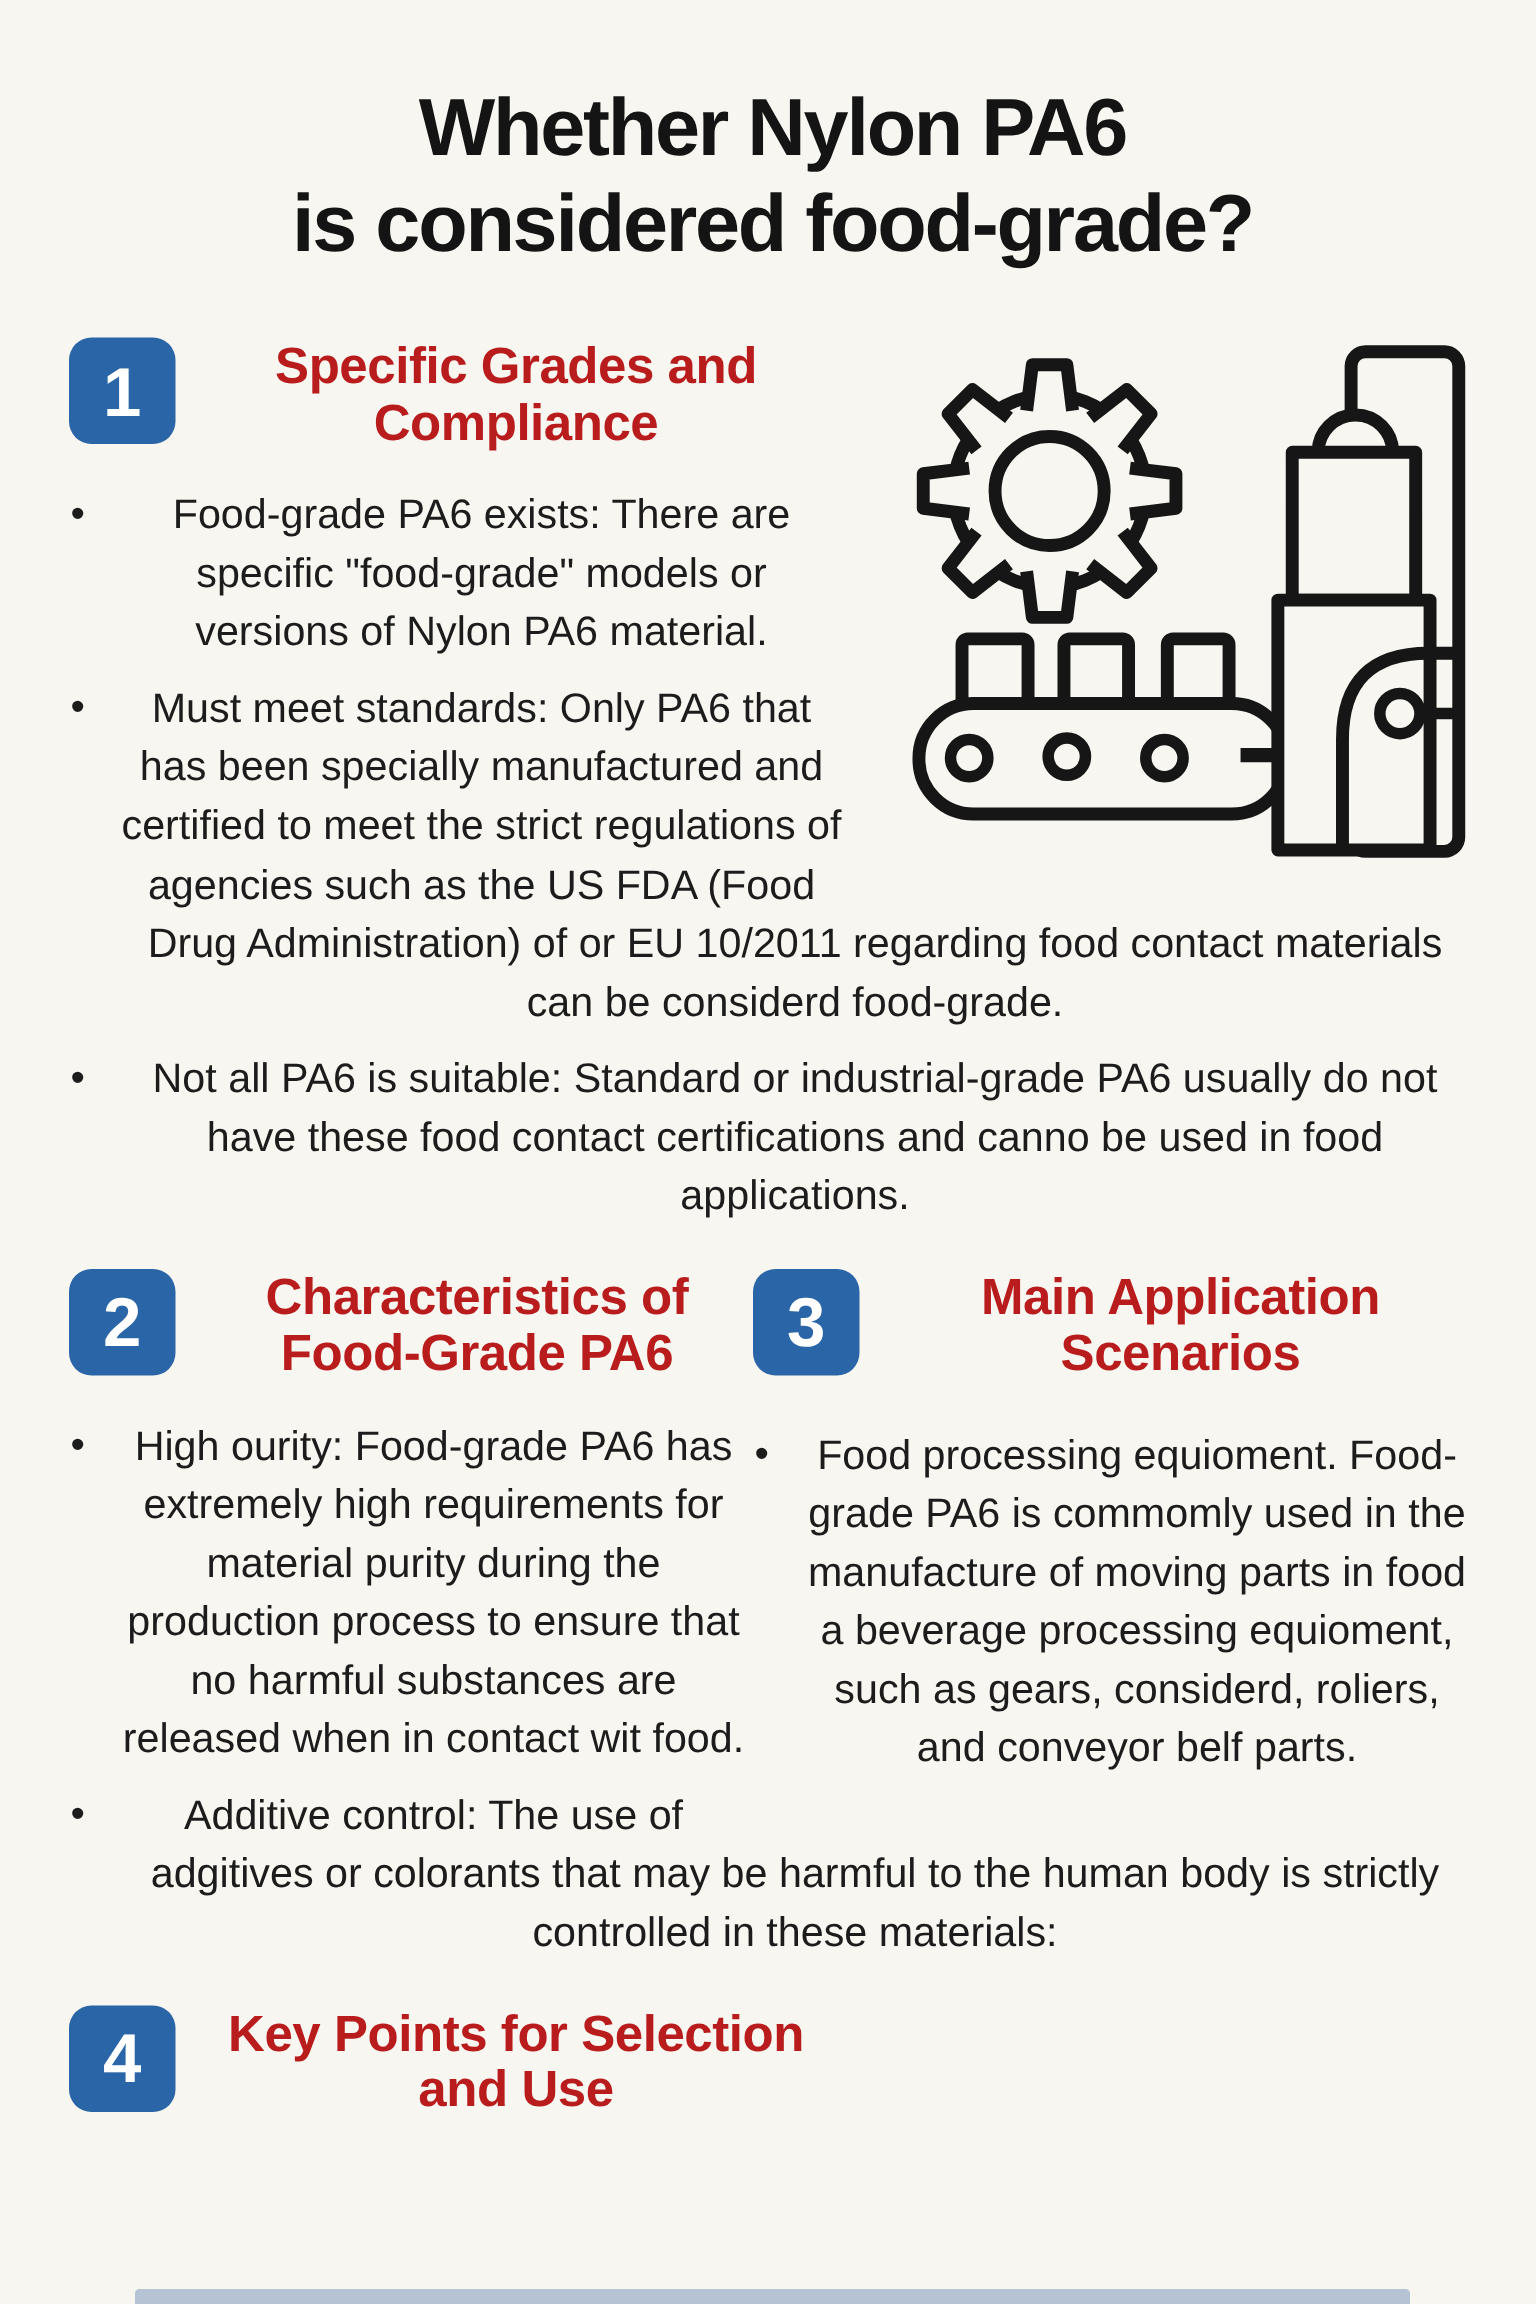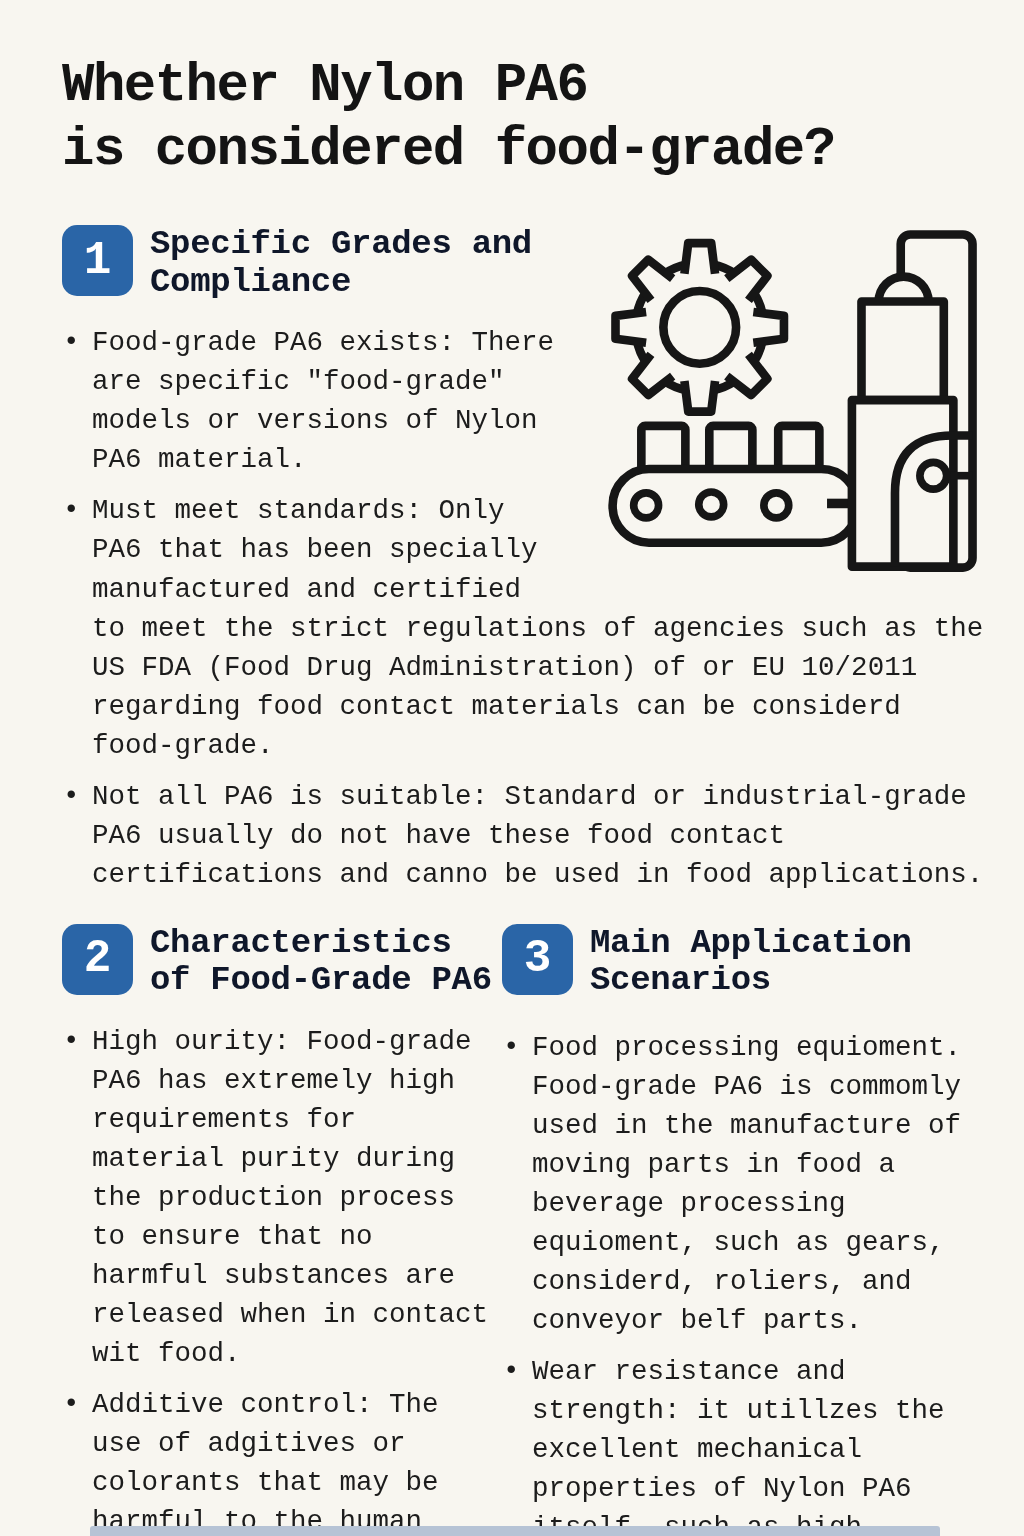--- a/index.html
+++ b/index.html
@@ -3,24 +3,25 @@
 <meta charset="utf-8">
 <style>
   * { margin: 0; padding: 0; box-sizing: border-box; }
   html, body { background: #e9e7e1; }
   .page {
     position: relative;
     width: 1024px;
     height: 1536px;
     margin: 0 auto;
     background: #f8f6f0;
-    font-family: Liberation Mono, monospace;
+    font-family: Liberation Sans, sans-serif;
     color: #1b1b1b;
-    padding: 0 40px 0 62px;
+    padding: 0 40px 0 46px;
     overflow: hidden;
+    text-align: center;
   }
   .main-title {
     padding-top: 54px;
     font-size: 54px;
     font-weight: 800;
     line-height: 1.18;
     letter-spacing: -1.5px;
     color: #141414;
   }
   .section { margin-top: 44px; }
@@ -28,21 +29,21 @@
   .badge {
     flex: 0 0 auto;
     width: 71px; height: 71px;
     border-radius: 15px;
     background: #2a65a7;
     color: #ffffff;
     font-size: 46px; font-weight: 700;
     display: flex; align-items: center; justify-content: center;
   }
   .sec-title {
-    color: #0f172a;
+    color: #b91c1c;
     font-size: 34px;
     font-weight: 700;
     line-height: 1.1;
     letter-spacing: -0.3px;
     padding-top: 1px;
     max-width: 420px;
   }
   .bullets {
     list-style: none;
     margin-top: 22px;
@@ -140,21 +141,20 @@
 
   <div class="mid">
 
     <div class="col-right">
       <div class="sec-header">
         <div class="badge">3</div>
         <div class="sec-title">Main Application Scenarios</div>
       </div>
       <ul class="bullets">
         <li>Food processing equioment. Food-grade PA6 is commomly used in the manufacture of moving parts in food a beverage processing equioment, such as gears, considerd, roliers, and conveyor belf parts.</li>
-        <li>Wear resistance and strength: it utillzes the excellent mechanical properties of Nylon PA6 itself, such as high strength, wear resistance, and fatigue resistance, ensuring the reliability of the equipment during iong-aperation.</li>
       </ul>
     </div>
 
     <div class="sec2">
       <div class="sec-header">
         <div class="badge">2</div>
         <div class="sec-title">Characteristics of Food-Grade PA6</div>
       </div>
       <ul class="bullets">
         <li>High ourity: Food-grade PA6 has extremely high requirements for material purity during the production process to ensure that no harmful substances are released when in contact wit food.</li>

